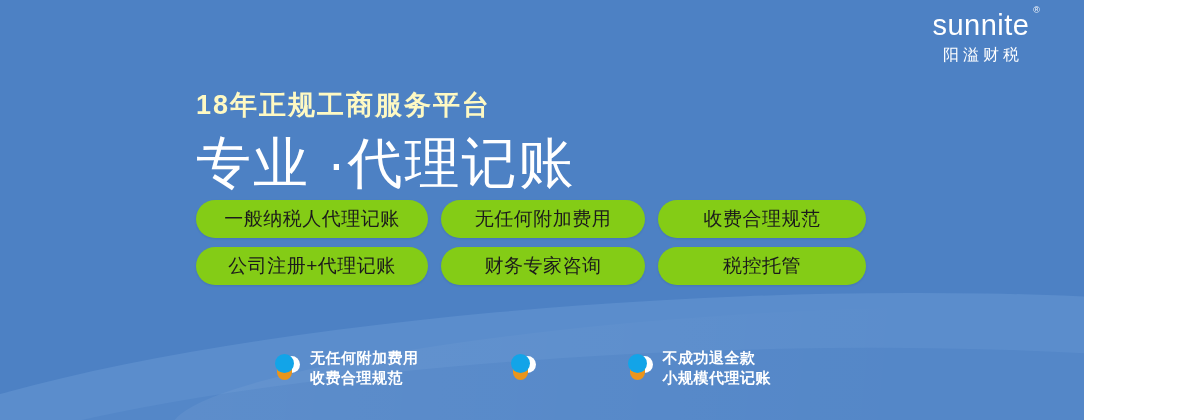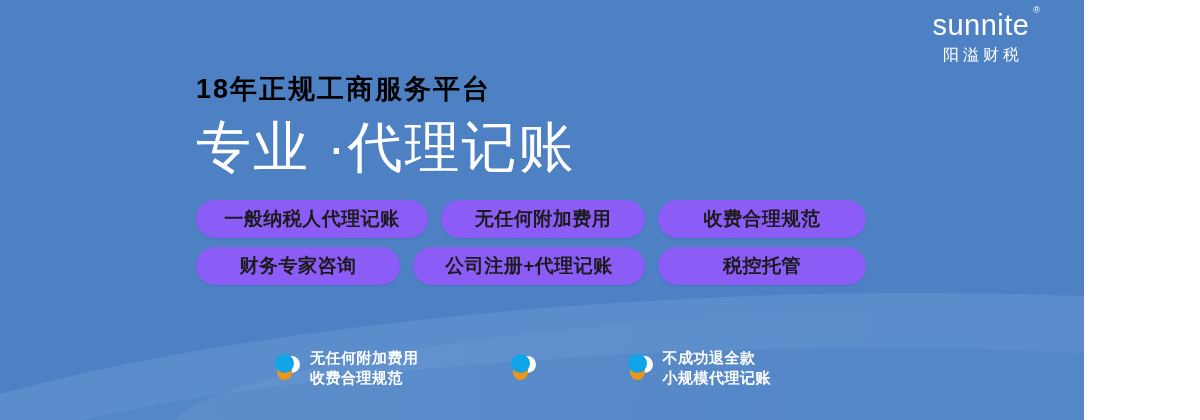--- a/index.html
+++ b/index.html
@@ -76,25 +76,26 @@
     padding-left:4px;
   }
 
   
   #headline {
     position:absolute;
     left:196px; top:74px;
     width:760px;
   }
   .tagline {
-    color:#000000;
+    color:#fef9c3;
     font-size:27px;
     line-height:30px;
     font-weight:bold;
     letter-spacing:2px;
+    margin-top:16px;
   }
   .title {
     margin-top:12px;
     color:#ffffff;
     font-size:55px;
     line-height:62px;
     font-weight:normal;
     letter-spacing:2px;
   }
 
@@ -103,29 +104,29 @@
     position:absolute;
     left:196px; top:200px;
     width:720px;
   }
   .pill-row {
     display:flex;
     gap:13px;
     margin-bottom:9px;
   }
   .pill {
-    background:#8b5cf6;
+    background:#84cc16;
     color:#1b1b1b;
     border-radius:22px;
     height:38px;
     display:flex;
     align-items:center;
     justify-content:center;
     font-size:19px;
-    font-weight:bold;
+    font-weight:normal;
     letter-spacing:0.5px;
     box-shadow:0 1px 2px rgba(20,50,90,0.12);
     white-space:nowrap;
   }
   .pill.w1 { width:232px; }
   .pill.w2 { width:204px; }
   .pill.w3 { width:208px; }
 
   
   #features {
@@ -196,22 +197,22 @@
     <div class="title">专业 ·代理记账</div>
   </div>
 
   <div id="pills">
     <div class="pill-row">
       <div class="pill w1">一般纳税人代理记账</div>
       <div class="pill w2">无任何附加费用</div>
       <div class="pill w3">收费合理规范</div>
     </div>
     <div class="pill-row">
+      <div class="pill w1">公司注册+代理记账</div>
       <div class="pill w2">财务专家咨询</div>
-      <div class="pill w1">公司注册+代理记账</div>
       <div class="pill w3">税控托管</div>
     </div>
   </div>
 
   <div id="features">
 
     <div class="feature">
       <div class="feature-icon">
         <div class="moon"></div>
         <div class="drop"></div>

